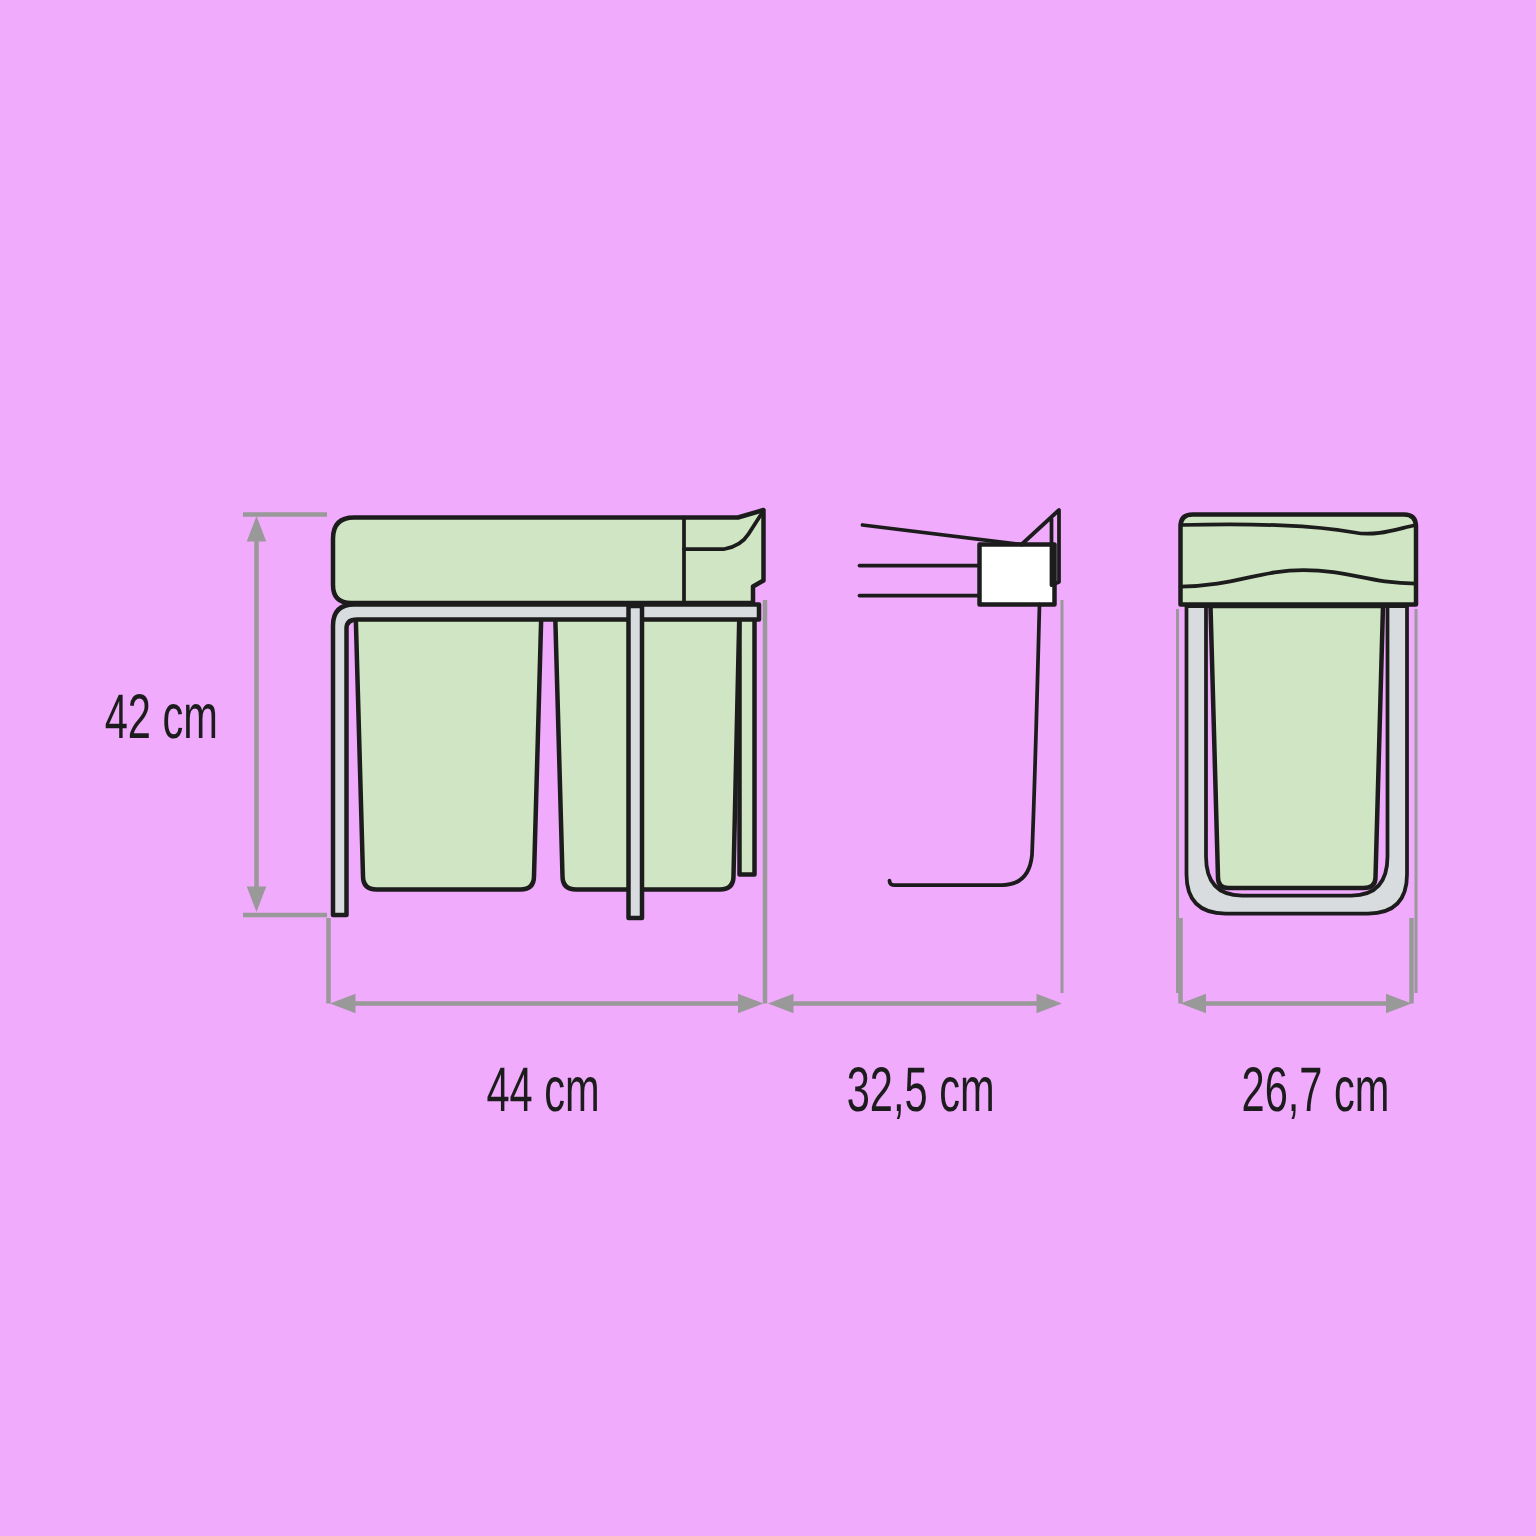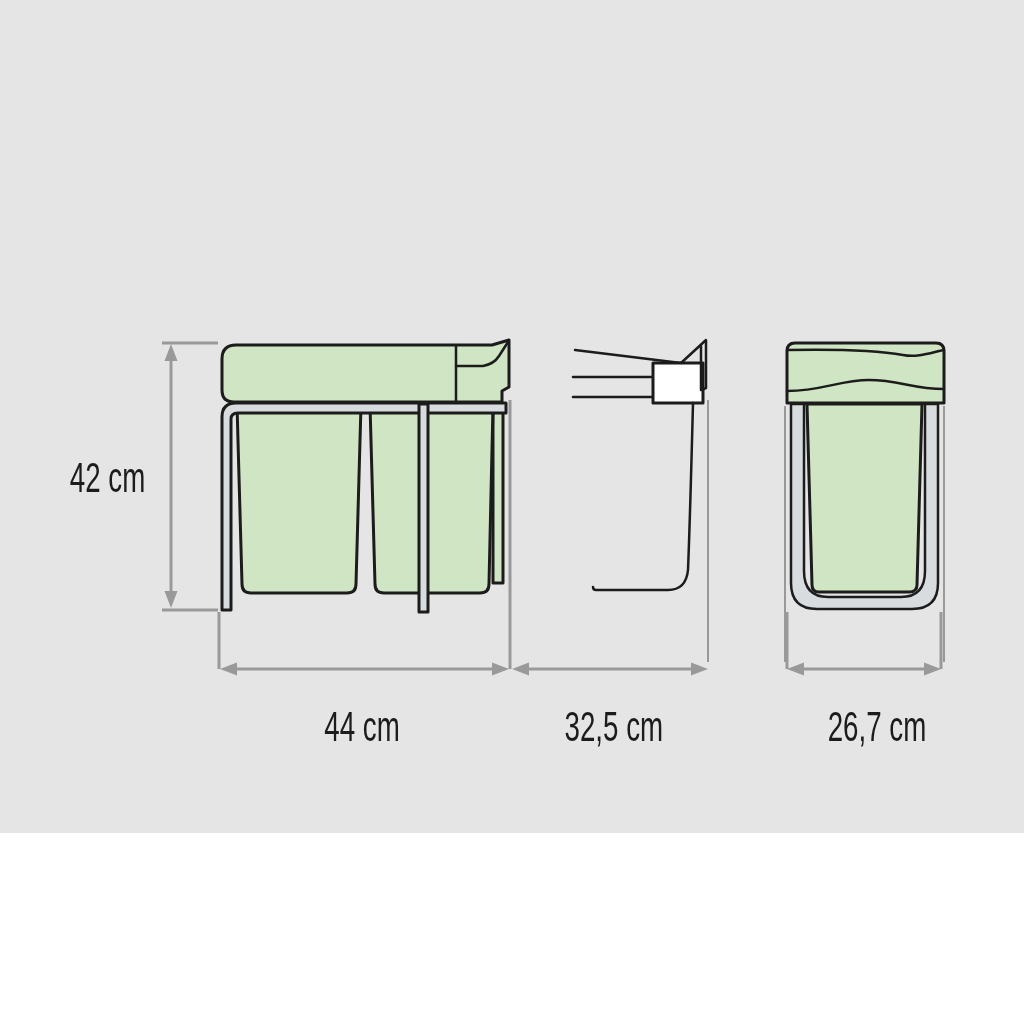--- a/index.html
+++ b/index.html
@@ -1,16 +1,16 @@
 <!DOCTYPE html>
 <html><head>
 <meta charset="utf-8">
 <style>
   html,body{margin:0;padding:0;background:#ffffff;}
-  .stage{position:relative;width:1024px;height:833px;background:#e5e5e5;overflow:hidden;}
+  .stage{position:relative;width:1024px;height:1024px;background:#f0abfc;overflow:hidden;}
   svg{display:block;}
   .shape{stroke:#1c1c1c;stroke-width:3;stroke-linejoin:round;}
   .oline2{fill:none;stroke:#1c1c1c;stroke-width:2.5;stroke-linecap:round;stroke-linejoin:round;}
   .dim{fill:none;stroke:#999999;stroke-width:3;}
   .dimthin{fill:none;stroke:#999999;stroke-width:2;}
   .dimfill{fill:#999999;stroke:none;}
   .lbl{font-family:"Liberation Sans",sans-serif;font-size:42px;font-weight:400;fill:#1c1c1c;text-anchor:middle;}
 </style>
 </head>
 <body>

